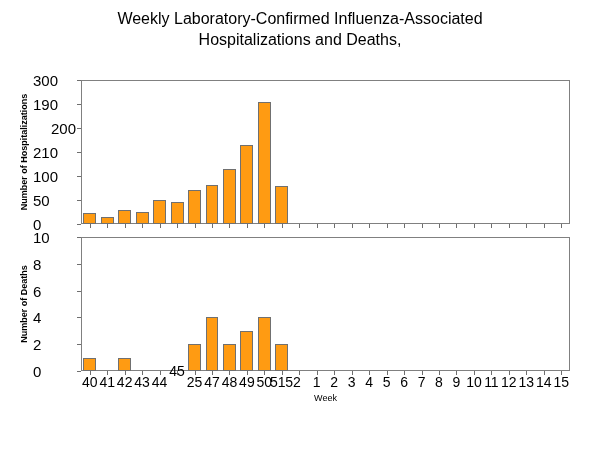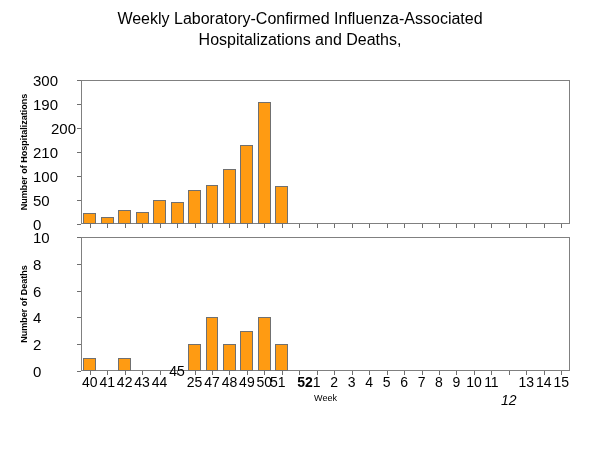--- a/index.html
+++ b/index.html
@@ -231,33 +231,33 @@
       <div class="xtick-label" style="left: 112.661px; width: 24px; top: 378px;">42</div>
       <div class="xtick-label" style="left: 130.125px; width: 24px; top: 378px;">43</div>
       <div class="xtick-label" style="left: 147.589px; width: 24px; top: 378px;">44</div>
       <div class="xtick-label" style="left: 165.054px; width: 24px; top: 367px;">45</div>
       <div class="xtick-label" style="left: 182.518px; width: 24px; top: 378px;">25</div>
       <div class="xtick-label" style="left: 199.982px; width: 24px; top: 378px;">47</div>
       <div class="xtick-label" style="left: 217.446px; width: 24px; top: 378px;">48</div>
       <div class="xtick-label" style="left: 234.911px; width: 24px; top: 378px;">49</div>
       <div class="xtick-label" style="left: 252.375px; width: 24px; top: 378px;">50</div>
       <div class="xtick-label" style="left: 269.839px; width: 16px; top: 378px;">51</div>
-      <div class="xtick-label" style="left: 293px; width: 24px; top: 378px; font-weight: bold;">52</div>
+      <div class="xtick-label" style="left: 281px; width: 24px; top: 378px;">52</div>
       <div class="xtick-label" style="left: 304.768px; width: 24px; top: 378px;">1</div>
       <div class="xtick-label" style="left: 322.232px; width: 24px; top: 378px;">2</div>
       <div class="xtick-label" style="left: 339.696px; width: 24px; top: 378px;">3</div>
       <div class="xtick-label" style="left: 357.161px; width: 24px; top: 378px;">4</div>
       <div class="xtick-label" style="left: 374.625px; width: 24px; top: 378px;">5</div>
       <div class="xtick-label" style="left: 392.089px; width: 24px; top: 378px;">6</div>
       <div class="xtick-label" style="left: 409.554px; width: 24px; top: 378px;">7</div>
       <div class="xtick-label" style="left: 427.018px; width: 24px; top: 378px;">8</div>
       <div class="xtick-label" style="left: 444.482px; width: 24px; top: 378px;">9</div>
       <div class="xtick-label" style="left: 461.946px; width: 24px; top: 378px;">10</div>
       <div class="xtick-label" style="left: 479.411px; width: 24px; top: 378px;">11</div>
-      <div class="xtick-label" style="left: 496.875px; width: 24px; top: 396px; font-style: italic;">12</div>
+      <div class="xtick-label" style="left: 496.875px; width: 24px; top: 378px;">12</div>
       <div class="xtick-label" style="left: 514.339px; width: 24px; top: 378px;">13</div>
       <div class="xtick-label" style="left: 531.804px; width: 24px; top: 378px;">14</div>
       <div class="xtick-label" style="left: 549.268px; width: 24px; top: 378px;">15</div>
     </div>
 
   <div class="xaxis-title" id="xtitle" style="left: 25.5px; width: 600px; top: 393px; text-align: center; padding-left: 0px;">Week</div>
 
 </div>
 
 </body></html>

